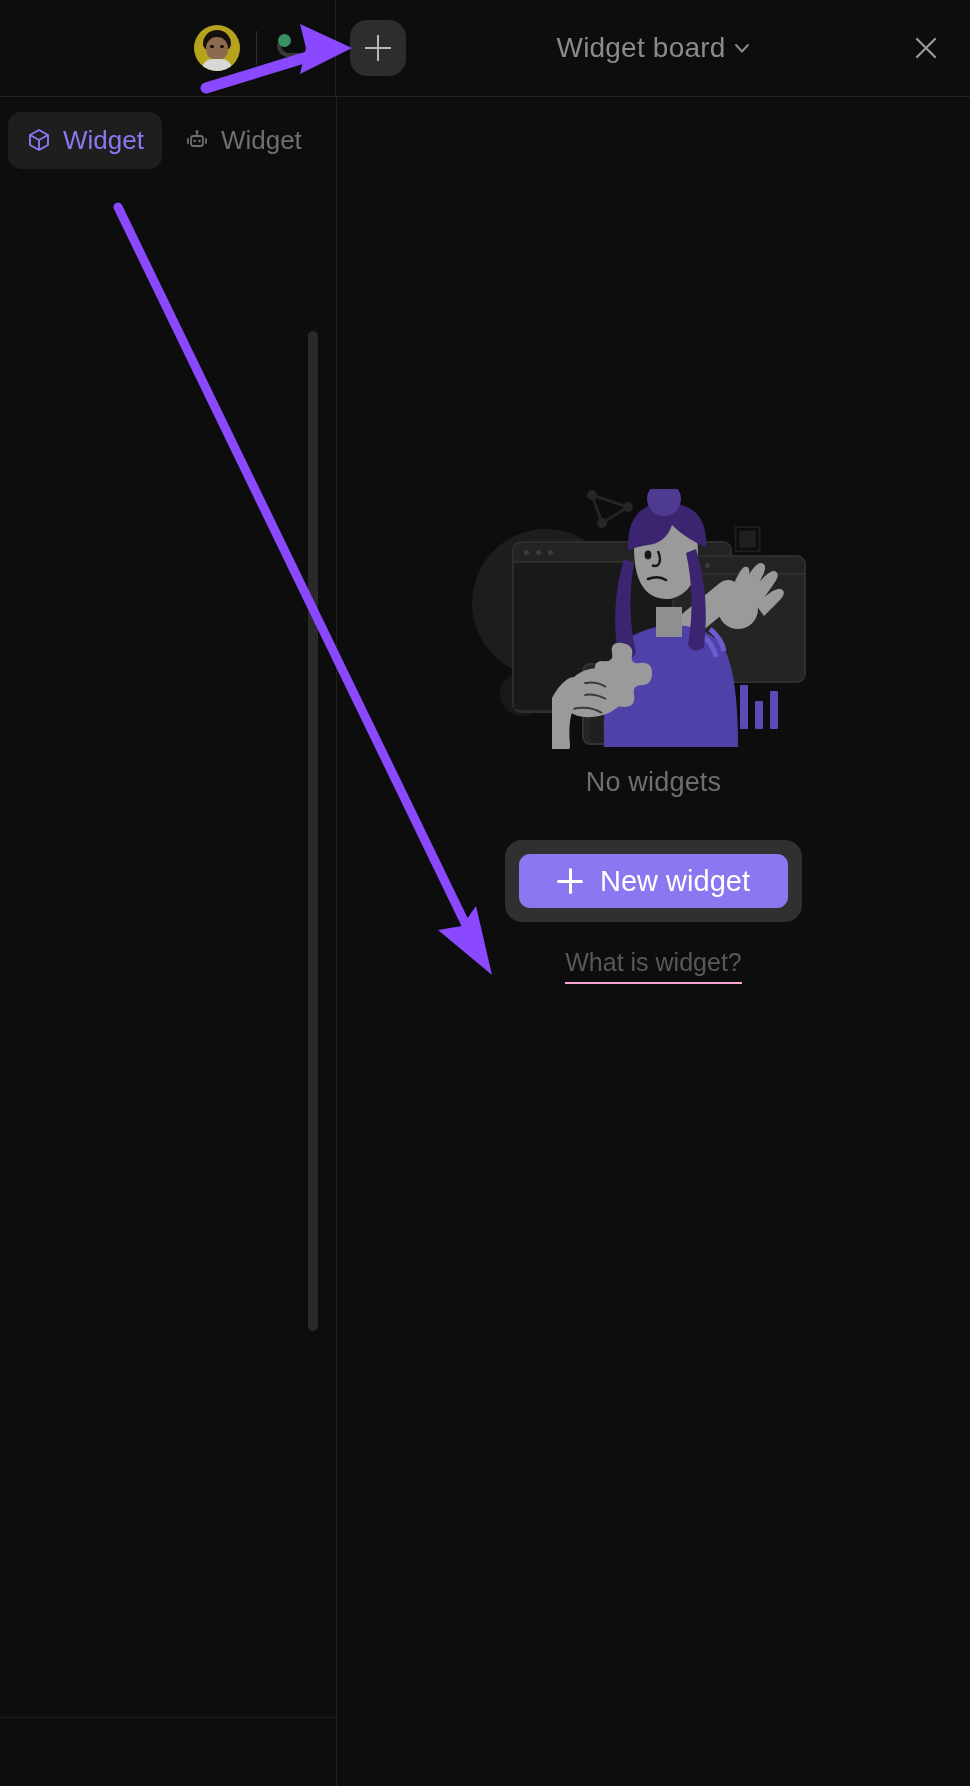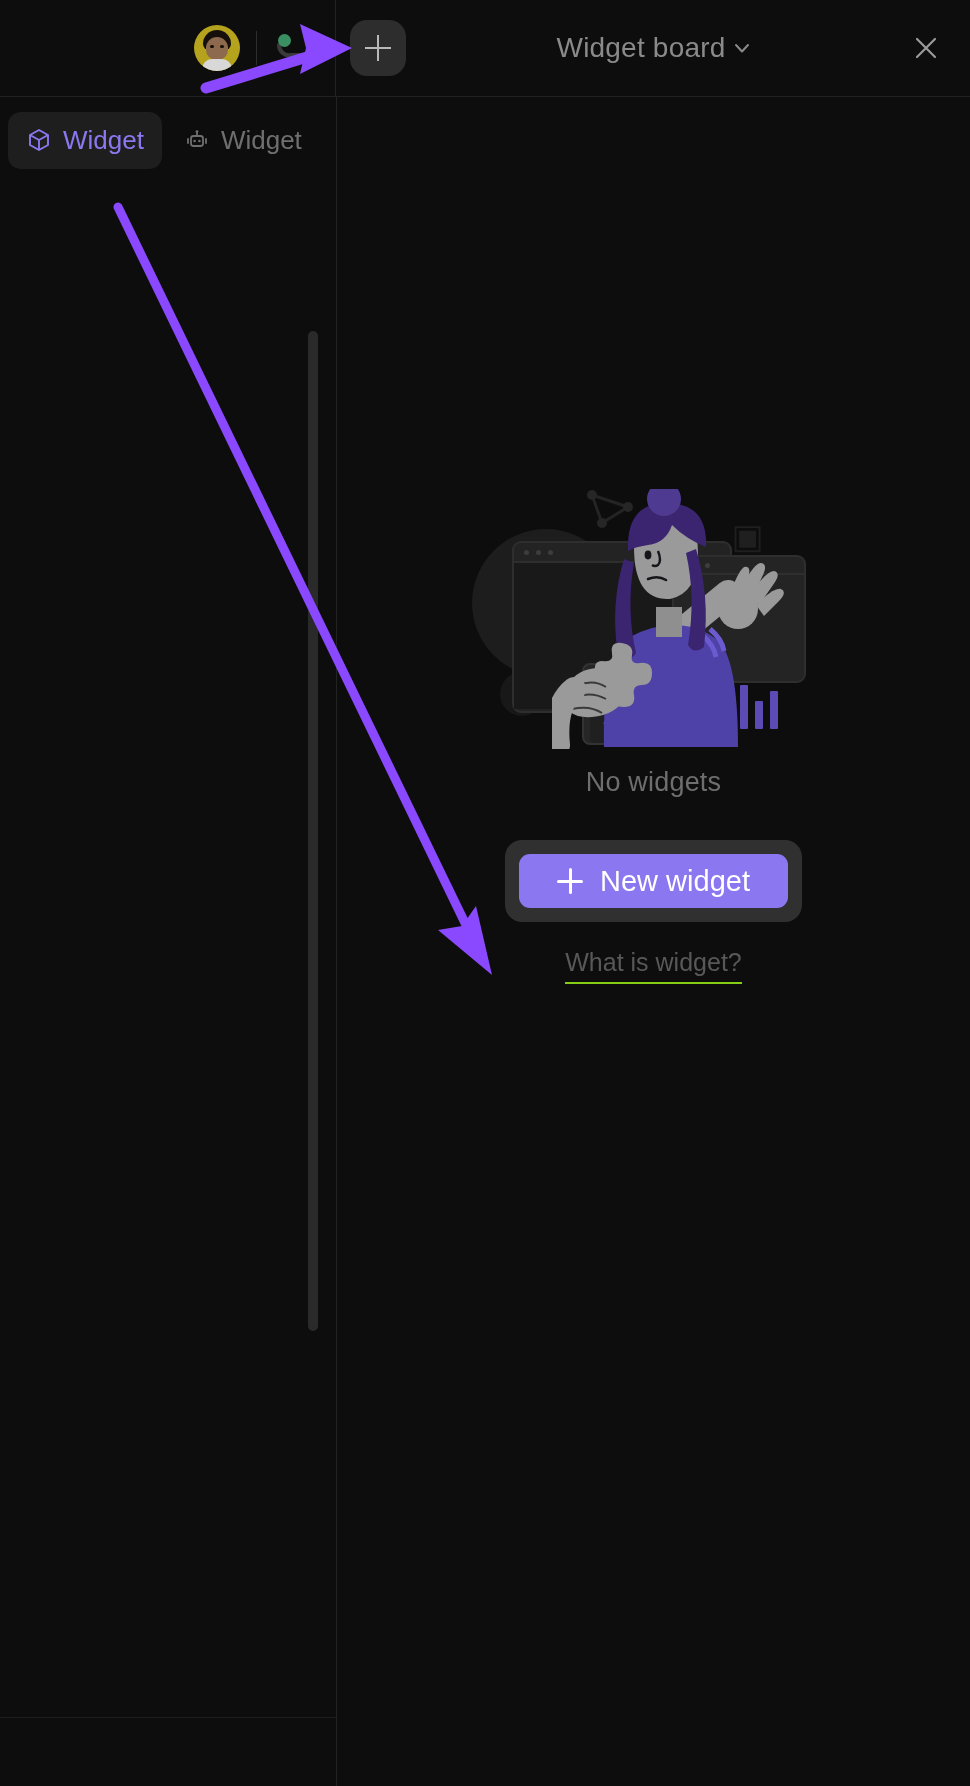--- a/index.html
+++ b/index.html
@@ -439,21 +439,21 @@
     top: 0;
     width: 3px;
     height: 26px;
     background: #fff;
     border-radius: 2px;
   }
   .what-link {
     margin-top: 26px;
     color: #585858;
     font-size: 25px;
-    border-bottom: 2px solid #84cc16;
+    border-bottom: 2px solid #f9a8d4;
     padding-bottom: 5px;
   }
 
   
   .anno {
     position: absolute;
     inset: 0;
     pointer-events: none;
   }
 </style>

